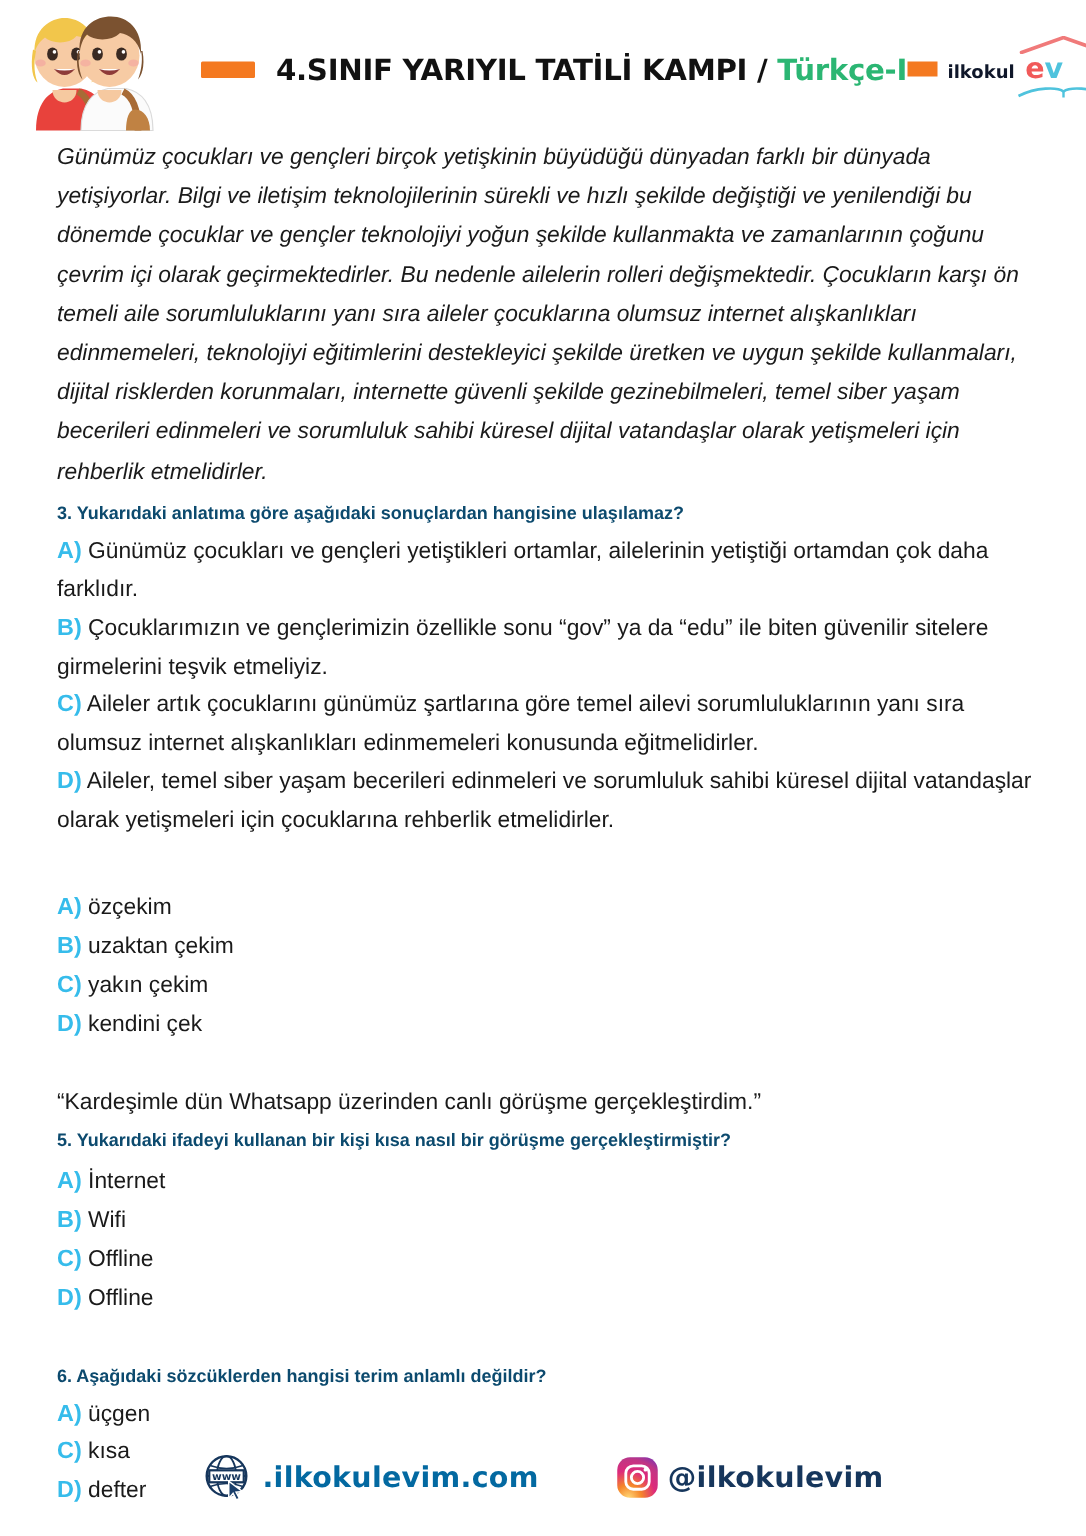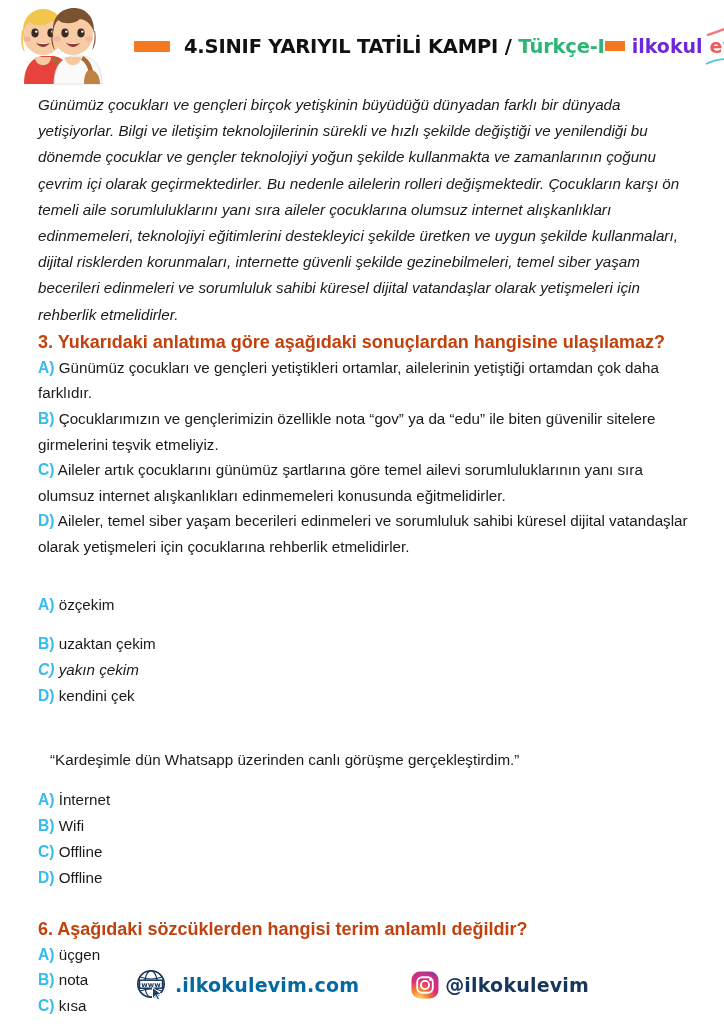--- a/index.html
+++ b/index.html
@@ -14,20 +14,21 @@
     font-family: "Liberation Sans", sans-serif;
     color: #1a1a1a;
     position: relative;
     overflow: hidden;
   }
 
   
   .header {
     height: 92px;
     display: flex;
+    align-items: center;
     padding: 0 14px 0 8px;
     position: relative;
   }
   .kids-illustration {
     width: 104px;
     height: 86px;
     flex: 0 0 auto;
     position: relative;
   }
   .title-block {
@@ -61,22 +62,22 @@
     flex: 0 0 auto;
     padding-right: 6px;
   }
   .logo-dash {
     width: 20px;
     height: 10px;
     background: #F47920;
   }
   .logo-word-wrap { position: relative; display: flex; align-items: baseline; gap: 3px; }
   .logo-ilkokul {
-    color: #6d28d9;
-    font-size: 19px;
+    color: #0f172a;
+    font-size: 12px;
     font-weight: bold;
     font-family: "DejaVu Sans", sans-serif;
   }
   .logo-evim-wrap { position: relative; padding: 0 4px; }
   .logo-evim {
     font-size: 19px;
     font-weight: bold;
     font-family: "DejaVu Sans", sans-serif;
     position: relative;
     z-index: 2;
@@ -102,31 +103,31 @@
   }
   .passage {
     font-size: 15.2px;
     line-height: 26.2px;
     color: #1a1a1a;
     text-align: left;
     margin: 0 0 2px 0;
     font-style: italic;
   }
   .question {
-    font-size: 18px;
+    font-size: 12px;
     font-weight: bold;
     line-height: 25px;
-    color: #c2410c;
+    color: #0c4a6e;
     margin: 0;
   }
   .quote-line {
     font-size: 15.2px;
     line-height: 26px;
     color: #1a1a1a;
-    margin: 12px;
+    margin: 0;
   }
   .opt-block { margin: 0; }
   .opt-row {
     font-size: 15.2px;
     line-height: 25.6px;
     color: #1a1a1a;
   }
   .opt-letter {
     color: #36BCEB;
     font-weight: bold;
@@ -134,22 +135,22 @@
   }
   .opt-inline-row {
     display: flex;
     font-size: 15.2px;
     line-height: 26px;
     padding-top: 2px;
     flex-direction: column;
   }
   .opt-inline-row > span { white-space: nowrap; }
   .q4opts .oi1 { width: 164px; }
-  .q4opts .oi2 { width: 186px; margin-top: 13px; }
-  .q4opts .oi3 { width: 168px; font-style: italic; }
+  .q4opts .oi2 { width: 186px; }
+  .q4opts .oi3 { width: 168px; }
   .q5opts .oi1 { width: 156px; }
   .q5opts .oi2 { width: 216px; }
   .q5opts .oi3 { width: 168px; }
   .gap-md { height: 26px; }
   .gap-lg { height: 30px; }
 
   
   .footer {
     position: absolute;
     left: 0; right: 0;
@@ -243,56 +244,56 @@
 </div>
 
 <div class="content">
 
   <p class="passage">Günümüz çocukları ve gençleri birçok yetişkinin büyüdüğü dünyadan farklı bir dünyada yetişiyorlar. Bilgi ve iletişim teknolojilerinin sürekli ve hızlı şekilde değiştiği ve yenilendiği bu dönemde çocuklar ve gençler teknolojiyi yoğun şekilde kullanmakta ve zamanlarının çoğunu çevrim içi olarak geçirmektedirler. Bu nedenle ailelerin rolleri değişmektedir. Çocukların karşı ön temeli aile sorumluluklarını yanı sıra aileler çocuklarına olumsuz internet alışkanlıkları edinmemeleri, teknolojiyi eğitimlerini destekleyici şekilde üretken ve uygun şekilde kullanmaları, dijital risklerden korunmaları, internette güvenli şekilde gezinebilmeleri, temel siber yaşam becerileri edinmeleri ve sorumluluk sahibi küresel dijital vatandaşlar olarak yetişmeleri için rehberlik etmelidirler.</p>
 
   <div>
     <p class="question">3. Yukarıdaki anlatıma göre aşağıdaki sonuçlardan hangisine ulaşılamaz?</p>
     <div class="opt-block">
       <div class="opt-row"><span class="opt-letter">A)</span> <span>Günümüz çocukları ve gençleri yetiştikleri ortamlar, ailelerinin yetiştiği ortamdan çok daha farklıdır.</span></div>
-      <div class="opt-row"><span class="opt-letter">B)</span> <span>Çocuklarımızın ve gençlerimizin özellikle nota “gov” ya da “edu” ile biten güvenilir sitelere girmelerini teşvik etmeliyiz.</span></div>
+      <div class="opt-row"><span class="opt-letter">B)</span> <span>Çocuklarımızın ve gençlerimizin özellikle sonu “gov” ya da “edu” ile biten güvenilir sitelere girmelerini teşvik etmeliyiz.</span></div>
       <div class="opt-row"><span class="opt-letter">C)</span> <span>Aileler artık çocuklarını günümüz şartlarına göre temel ailevi sorumluluklarının yanı sıra olumsuz internet alışkanlıkları edinmemeleri konusunda eğitmelidirler.</span></div>
       <div class="opt-row"><span class="opt-letter">D)</span> <span>Aileler, temel siber yaşam becerileri edinmeleri ve sorumluluk sahibi küresel dijital vatandaşlar olarak yetişmeleri için çocuklarına rehberlik etmelidirler.</span></div>
     </div>
   </div>
 
   <div class="gap-lg"></div>
 
   <div>
     <div class="opt-inline-row q4opts">
       <span class="oi1"><span class="opt-letter">A)</span> <span>özçekim</span></span>
       <span class="oi2"><span class="opt-letter">B)</span> <span>uzaktan çekim</span></span>
       <span class="oi3"><span class="opt-letter">C)</span> <span>yakın çekim</span></span>
       <span><span class="opt-letter">D)</span> <span>kendini çek</span></span>
     </div>
   </div>
 
   <div class="gap-md"></div>
 
   <div>
     <p class="quote-line">“Kardeşimle dün Whatsapp üzerinden canlı görüşme gerçekleştirdim.”</p>
+    <p class="question">5. Yukarıdaki ifadeyi kullanan bir kişi kısa nasıl bir görüşme gerçekleştirmiştir?</p>
     <div class="opt-inline-row q5opts">
       <span class="oi1"><span class="opt-letter">A)</span> <span>İnternet</span></span>
       <span class="oi2"><span class="opt-letter">B)</span> <span>Wifi</span></span>
       <span class="oi3"><span class="opt-letter">C)</span> <span>Offline</span></span>
       <span><span class="opt-letter">D)</span> <span>Offline</span></span>
     </div>
   </div>
 
   <div class="gap-md"></div>
 
   <div>
     <p class="question">6. Aşağıdaki sözcüklerden hangisi terim anlamlı değildir?</p>
     <div class="opt-block">
       <div class="opt-row"><span class="opt-letter">A)</span> <span>üçgen</span></div>
-      <div class="opt-row"><span class="opt-letter">B)</span> <span>nota</span></div>
       <div class="opt-row"><span class="opt-letter">C)</span> <span>kısa</span></div>
       <div class="opt-row"><span class="opt-letter">D)</span> <span>defter</span></div>
     </div>
   </div>
 </div>
 
 <div class="footer">
 
   <div class="footer-item">
     <svg width="34" height="34" viewBox="0 0 34 34">

